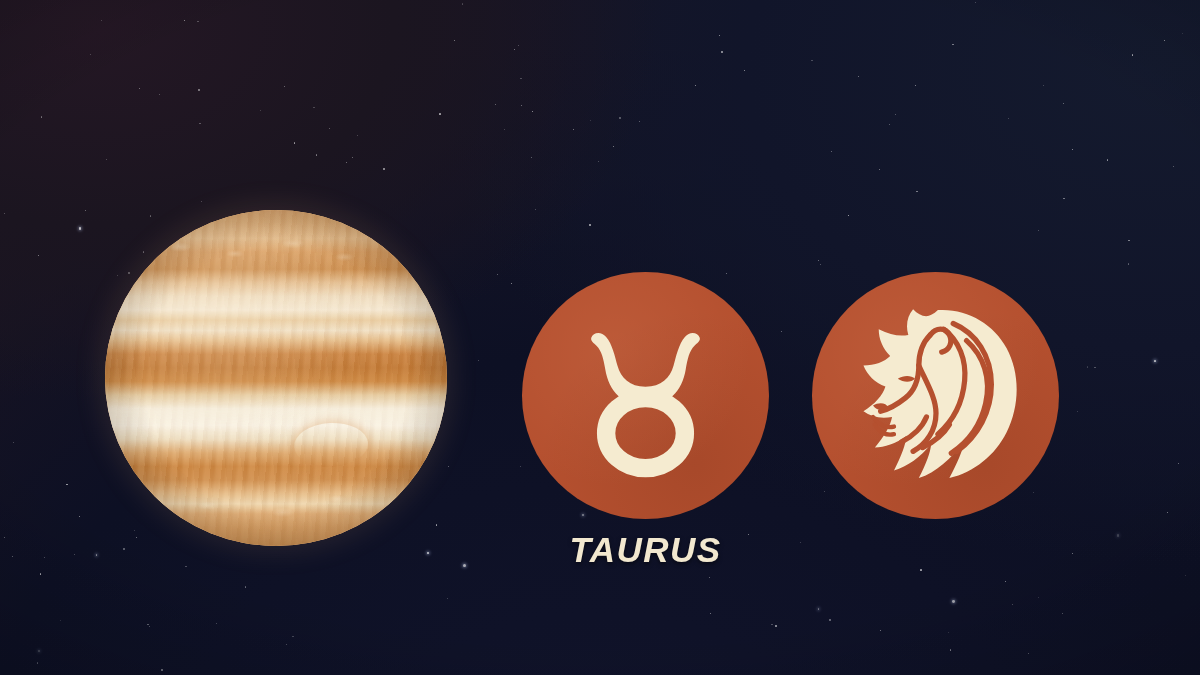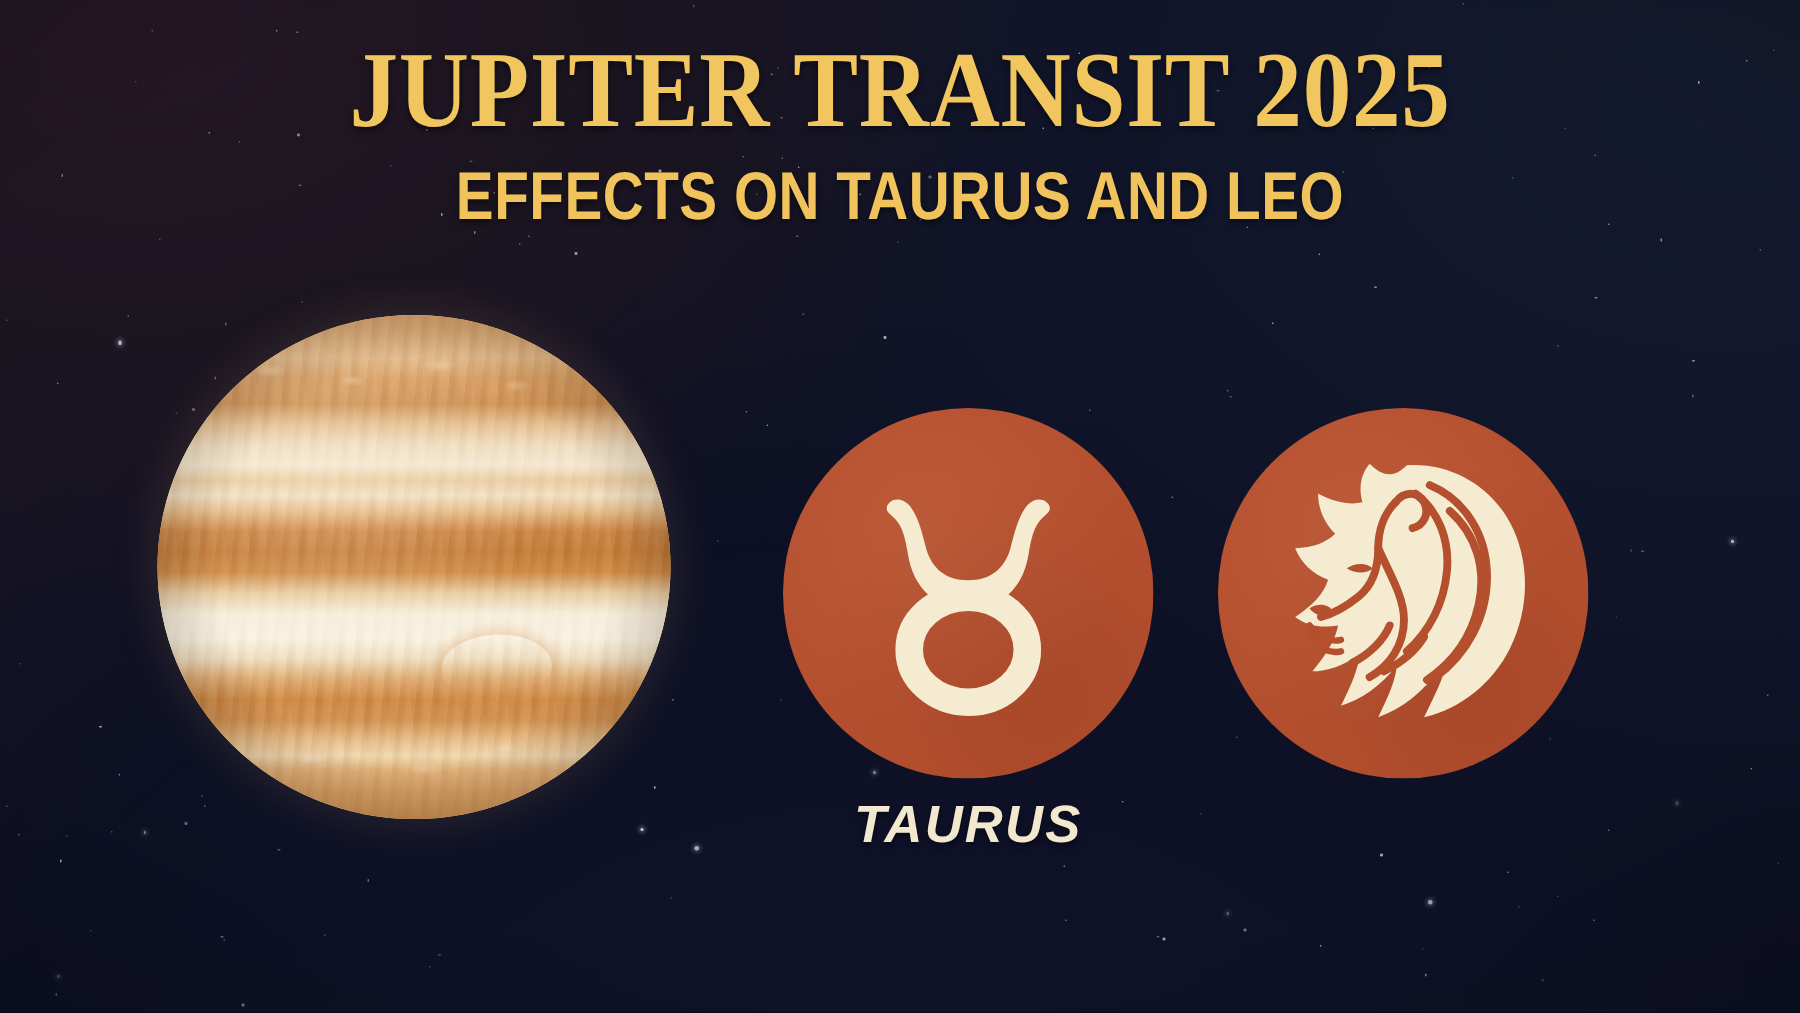--- a/index.html
+++ b/index.html
@@ -367,24 +367,20 @@
       <div class="star" style="left: 123.2px; top: 548.4px; width: 1.67px; height: 1.67px; opacity: 0.38;"></div>
       <div class="star big" style="left: 951.8px; top: 599.7px; width: 2.97px; height: 2.97px; opacity: 0.6;"></div>
       <div class="star" style="left: 1004.7px; top: 580.9px; width: 1.22px; height: 1.22px; opacity: 0.56;"></div>
       <div class="star" style="left: 357px; top: 135px; width: 0.88px; height: 0.88px; opacity: 0.35;"></div>
       <div class="star" style="left: 531.9px; top: 110.5px; width: 1.46px; height: 1.46px; opacity: 0.63;"></div>
       <div class="star" style="left: 531px; top: 157.3px; width: 0.82px; height: 0.82px; opacity: 0.47;"></div>
       <div class="star" style="left: 974.9px; top: 2.4px; width: 0.93px; height: 0.93px; opacity: 0.37;"></div>
     </div>
   <div class="bg-vignette"></div>
 
-  <div class="title-block">
-    <h1 class="main-title">JUPITER TRANSIT 2025</h1>
-    <h2 class="sub-title">EFFECTS ON TAURUS AND LEO</h2>
-  </div>
 
   <div class="jupiter-wrap">
     <div class="jupiter">
       <div class="bands"></div>
       <div class="swirls"></div>
       <div class="spots"></div>
       <div class="grs">
         <div class="grs-inner"></div>
       </div>
       <div class="shade"></div>

